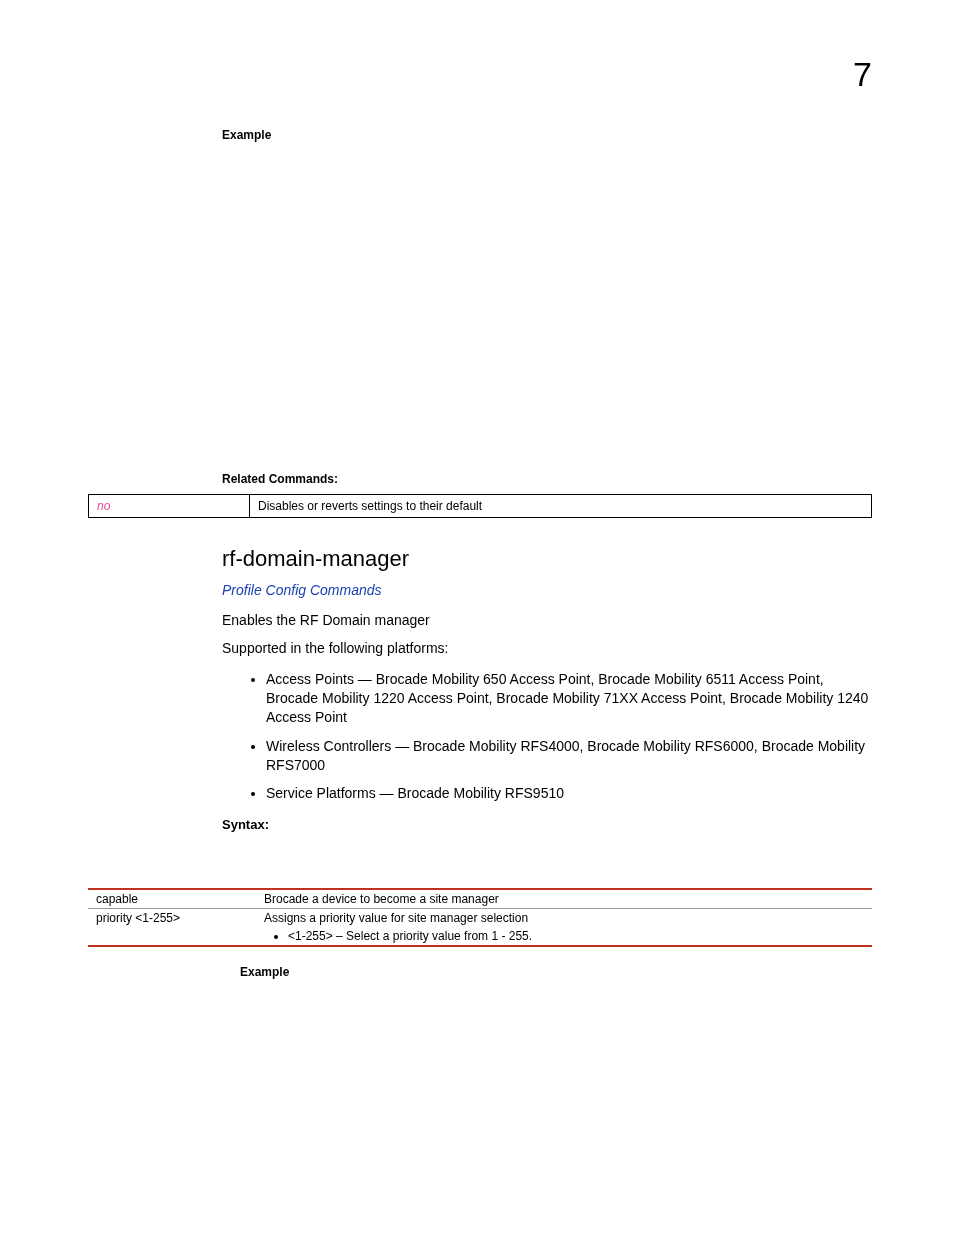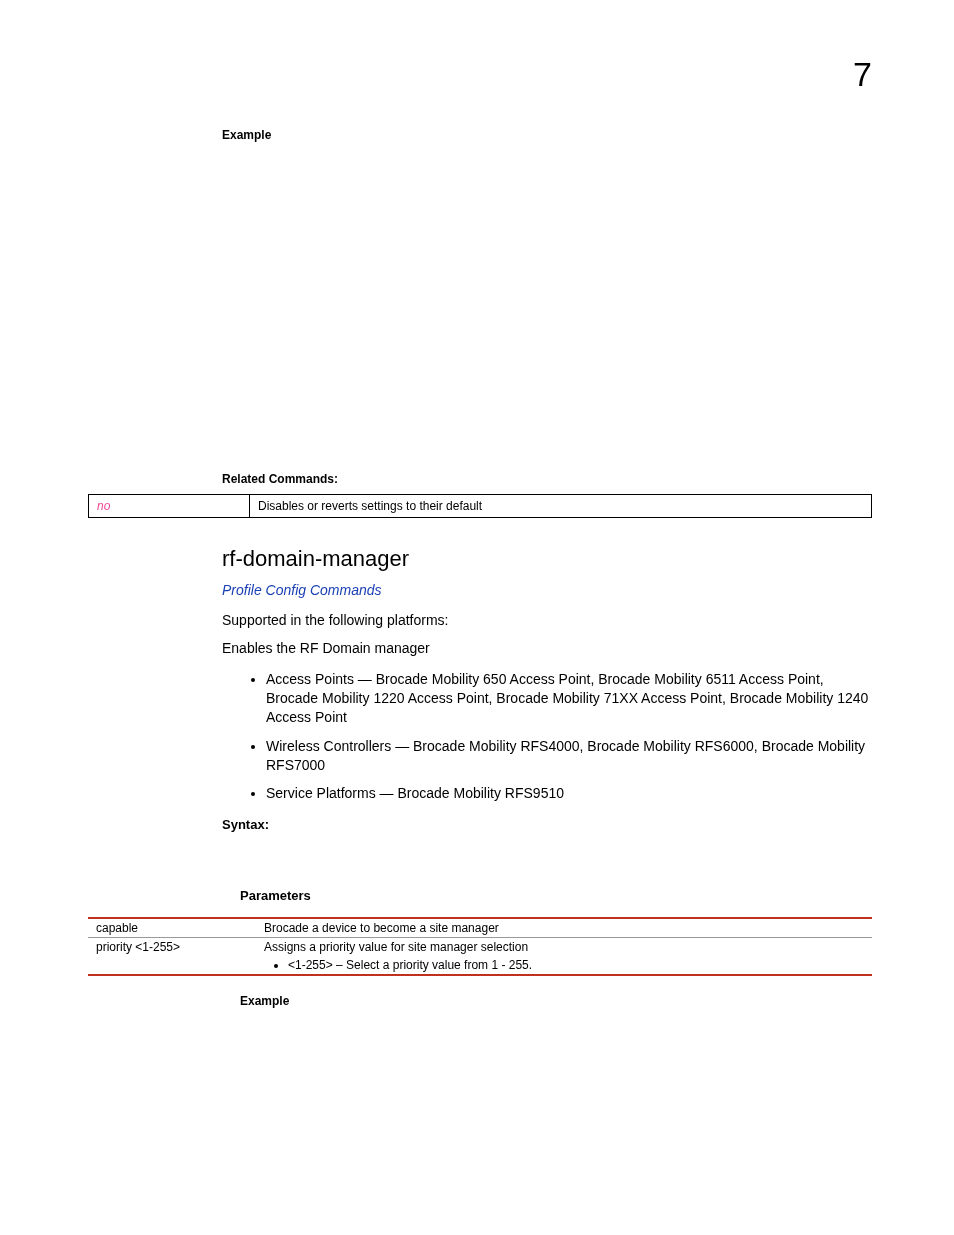--- a/index.html
+++ b/index.html
@@ -142,32 +142,31 @@
       <td class="left">no</td>
       <td>Disables or reverts settings to their default</td>
     </tr>
   </tbody>
     </table>
 
   <h1 class="cmd-heading">rf-domain-manager</h1>
 
   <div class="link">Profile Config Commands</div>
 
+  <div class="body-text">Enables the RF Domain manager</div>
   <div class="body-text">Supported in the following platforms:</div>
-  <div class="body-text">Enables the RF Domain manager</div>
 
   <ul class="platforms">
     <li>Access Points — Brocade Mobility 650 Access Point, Brocade Mobility 6511 Access Point, Brocade Mobility 1220 Access Point, Brocade Mobility 71XX Access Point, Brocade Mobility 1240 Access Point</li>
     <li>Wireless Controllers — Brocade Mobility RFS4000, Brocade Mobility RFS6000, Brocade Mobility RFS7000</li>
     <li>Service Platforms — Brocade Mobility RFS9510</li>
   </ul>
 
   <div class="syntax-label">Syntax:</div>
 
-  <div class="params-label">Parameters</div>
 
   <table class="params-table">
     <tbody>
         <tr class="first">
       <td class="left">capable</td>
       <td>Brocade a device to become a site manager</td>
     </tr>
     <tr class="last">
       <td class="left">priority &lt;1-255&gt;</td>
       <td>

